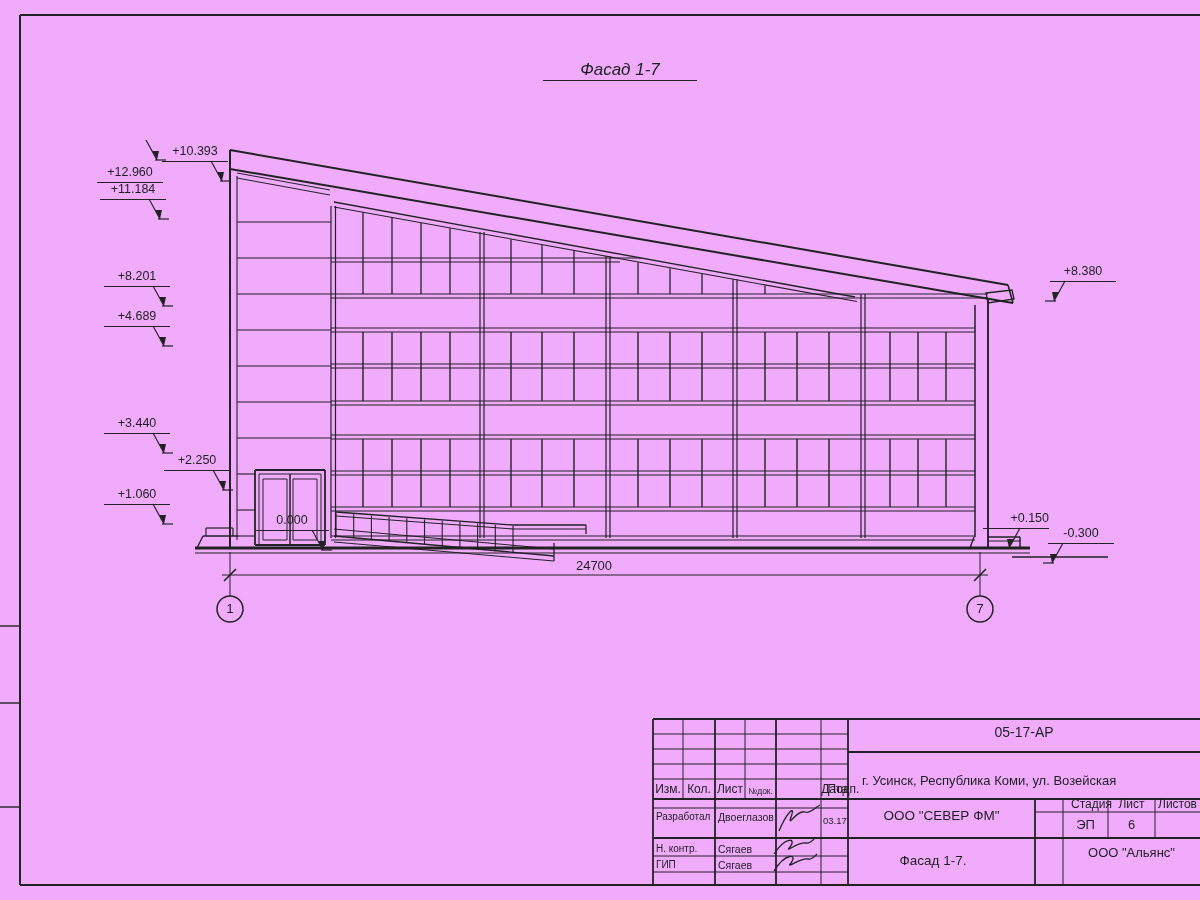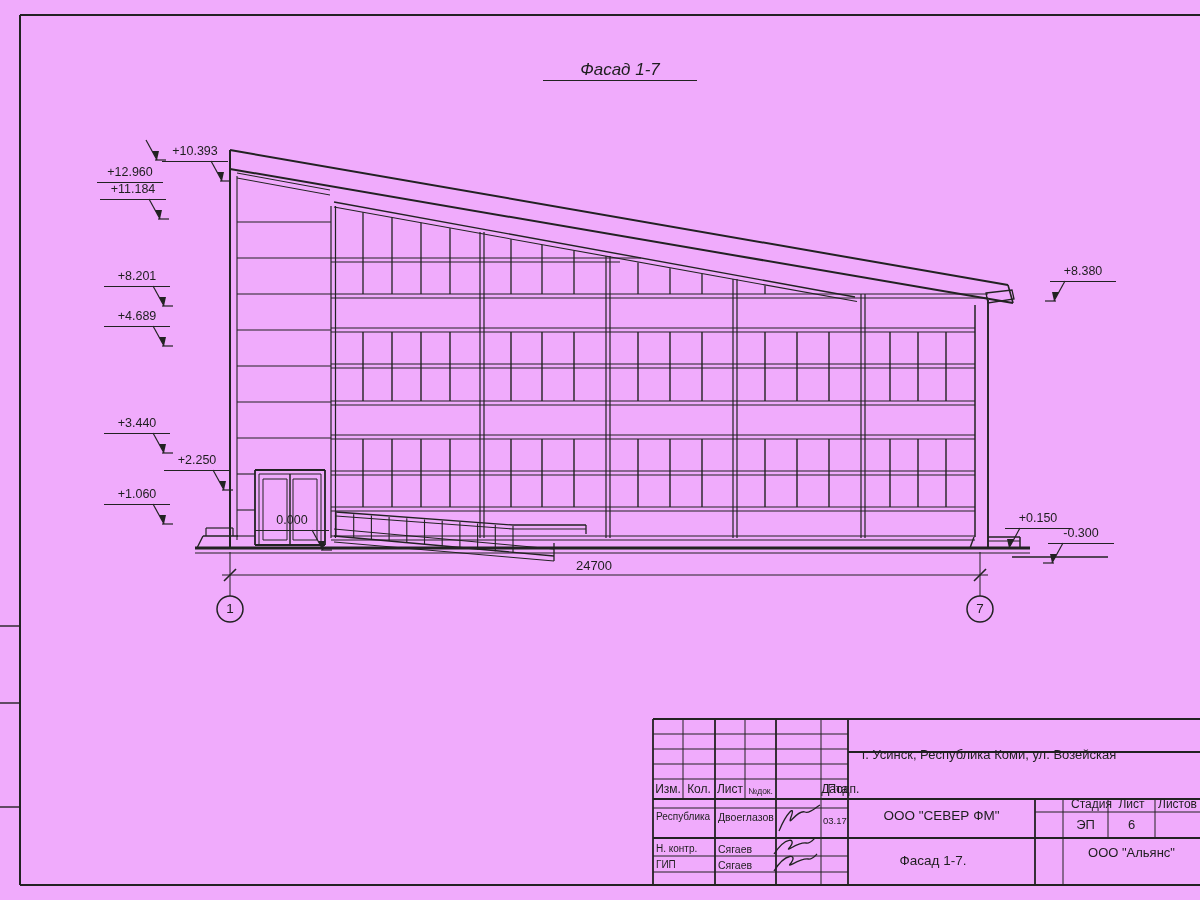--- a/index.html
+++ b/index.html
@@ -243,37 +243,38 @@
   <div class="t elev" style="left:97px;top:123px;width:66px;margin-top:42px;">+12.960</div>
   <div class="t elev" style="left:162px;top:144px;width:66px;">+10.393</div>
   <div class="t elev" style="left:100px;top:182px;width:66px;">+11.184</div>
   <div class="t elev" style="left:104px;top:269px;width:66px;">+8.201</div>
   <div class="t elev" style="left:104px;top:309px;width:66px;">+4.689</div>
   <div class="t elev" style="left:104px;top:416px;width:66px;">+3.440</div>
   <div class="t elev" style="left:164px;top:453px;width:66px;">+2.250</div>
   <div class="t elev" style="left:104px;top:487px;width:66px;">+1.060</div>
   <div class="t elev" style="left:255px;top:513px;width:74px;">0.000</div>
   <div class="t elev" style="left:1050px;top:264px;width:66px;">+8.380</div>
-  <div class="t elev" style="left:1005px;top:511px;width:66px;">+0.150</div>
+  <div class="t elev" style="left:983px;top:511px;width:66px;text-align:right;">+0.150</div>
   <div class="t elev" style="left:1048px;top:526px;width:66px;">-0.300</div>
 
   <div class="t dim" style="left:559px;top:558px;width:70px;">24700</div>
   <div class="t bub" style="left:217px;top:601px;width:26px;">1</div>
   <div class="t bub" style="left:967px;top:601px;width:26px;">7</div>
 
-  <div class="t" style="left:862px;top:747px;font-size:13px;">г. Усинск, Республика Коми, ул. Возейская</div>
+  <div class="t c" style="left:848px;top:724px;width:352px;font-size:14px;">05-17-АР</div>
+  <div class="t" style="left:862px;top:773px;font-size:13px;">г. Усинск, Республика Коми, ул. Возейская</div>
 
   <div class="t c st" style="left:653px;top:782px;width:30px;">Изм.</div>
   <div class="t c st" style="left:683px;top:782px;width:32px;">Кол.</div>
   <div class="t c st" style="left:715px;top:782px;width:30px;">Лист</div>
   <div class="t c" style="left:745px;top:786px;width:31px;font-size:8.5px;">№док.</div>
   <div class="t c st" style="left:821px;top:782px;width:45px;">Подп.</div>
   <div class="t c st" style="left:821px;top:782px;width:27px;">Дата</div>
 
-  <div class="t" style="left:656px;top:811px;font-size:10px;">Республика</div>
+  <div class="t" style="left:656px;top:811px;font-size:10px;">Разработал</div>
   <div class="t" style="left:718px;top:811px;font-size:10.5px;">Двоеглазов</div>
   <div class="t" style="left:823px;top:815px;font-size:9.5px;">03.17</div>
   <div class="t" style="left:656px;top:843px;font-size:10px;">Н. контр.</div>
   <div class="t" style="left:718px;top:843px;font-size:10.5px;">Сягаев</div>
   <div class="t" style="left:656px;top:859px;font-size:10px;">ГИП</div>
   <div class="t" style="left:718px;top:859px;font-size:10.5px;">Сягаев</div>
 
   <div class="t c" style="left:848px;top:808px;width:187px;font-size:13.5px;">ООО "СЕВЕР ФМ"</div>
   <div class="t c" style="left:848px;top:853px;width:170px;font-size:13.5px;">Фасад 1-7.</div>
 

